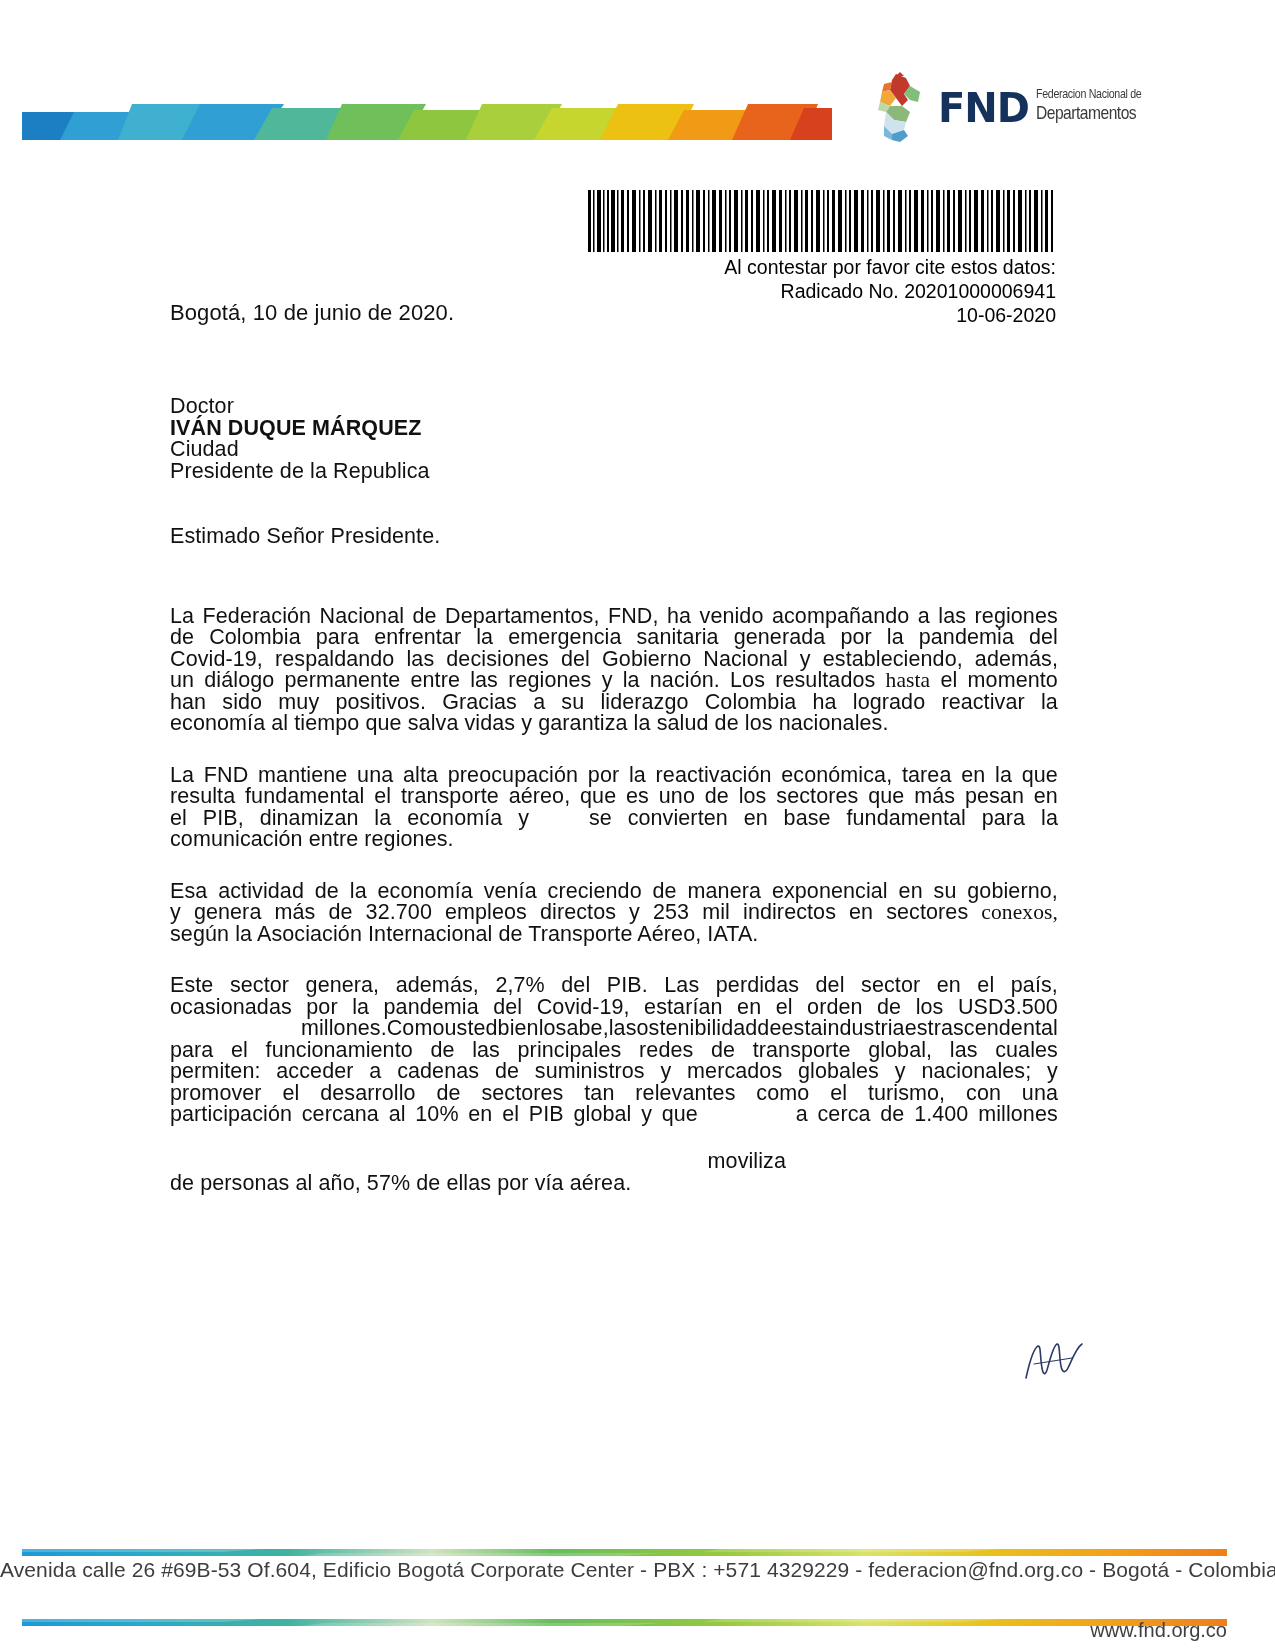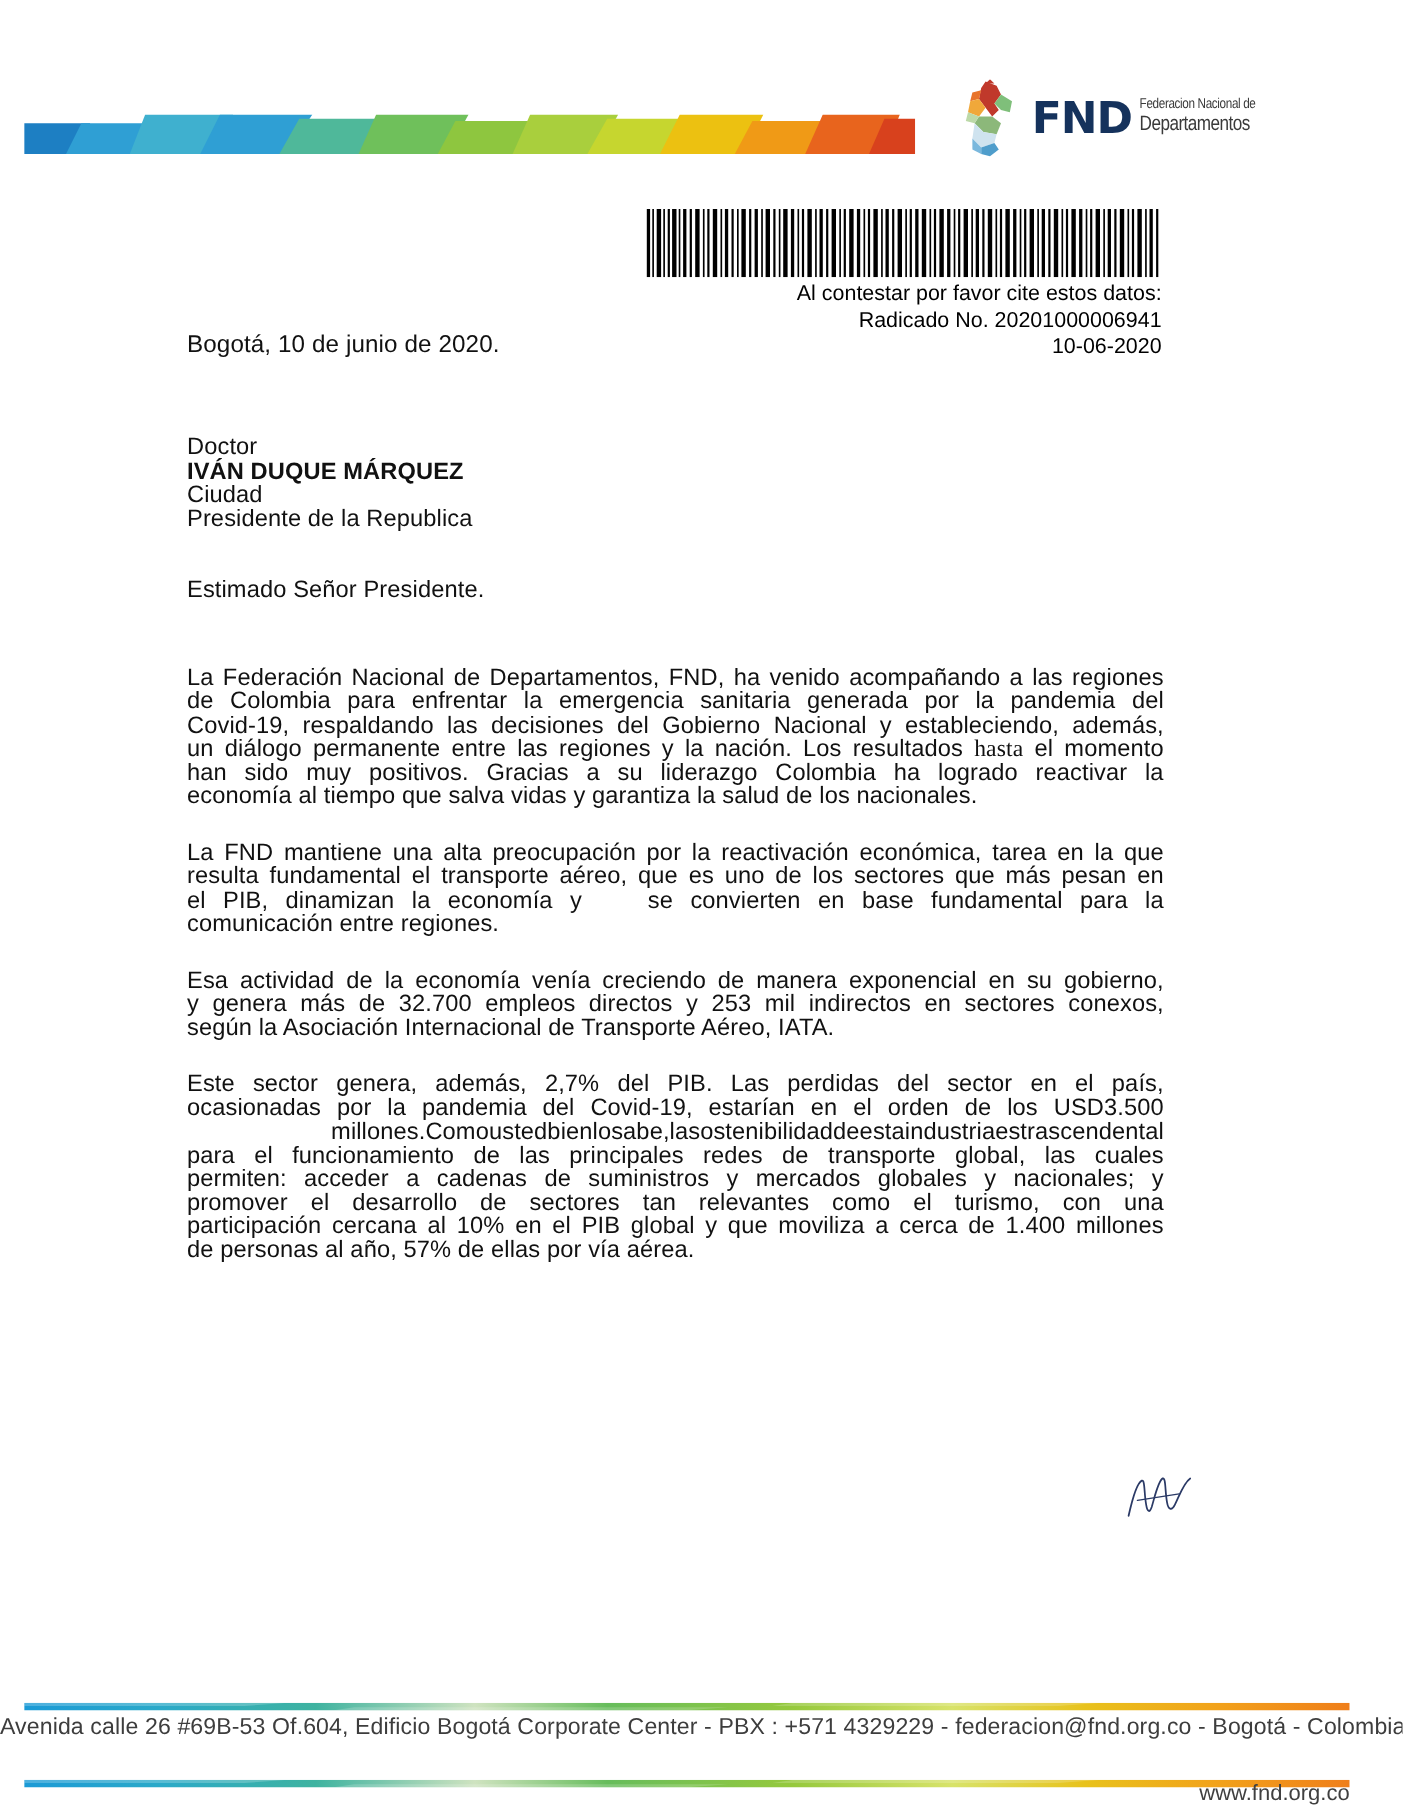--- a/index.html
+++ b/index.html
@@ -388,21 +388,21 @@
           <span style="white-space: pre;">de</span>
           <span style="white-space: pre;">32.700</span>
           <span style="white-space: pre;">empleos</span>
           <span style="white-space: pre;">directos</span>
           <span style="white-space: pre;">y</span>
           <span style="white-space: pre;">253</span>
           <span style="white-space: pre;">mil</span>
           <span style="white-space: pre;">indirectos</span>
           <span style="white-space: pre;">en</span>
           <span style="white-space: pre;">sectores</span>
-          <span style="white-space: pre;">conexos,</span>
+          <span style="white-space: pre; font-family: Liberation Serif, serif;">conexos,</span>
         </span>
       <span class="ln">según la Asociación Internacional de Transporte Aéreo, IATA.</span>
     </p>
 
     <div class="sp-30"></div>
 
     <p class="para">
       <span class="ln" style="display: flex; justify-content: space-between; width: 888px;">
           <span style="white-space: pre;">Este</span>
           <span style="white-space: pre;">sector</span>
@@ -495,21 +495,21 @@
           <span style="white-space: pre;">participación</span>
           <span style="white-space: pre;">cercana</span>
           <span style="white-space: pre;">al</span>
           <span style="white-space: pre;">10%</span>
           <span style="white-space: pre;">en</span>
           <span style="white-space: pre;">el</span>
           <span style="white-space: pre;">PIB</span>
           <span style="white-space: pre;">global</span>
           <span style="white-space: pre;">y</span>
           <span style="white-space: pre;">que</span>
-          <span style="white-space: pre;">moviliza</span>
+          <span style="white-space: pre; margin-top: 47px;">moviliza</span>
           <span style="white-space: pre;">a</span>
           <span style="white-space: pre;">cerca</span>
           <span style="white-space: pre;">de</span>
           <span style="white-space: pre;">1.400</span>
           <span style="white-space: pre;">millones</span>
         </span>
       <span class="ln">de personas al año, 57% de ellas por vía aérea.</span>
     </p>
   </div>
 

